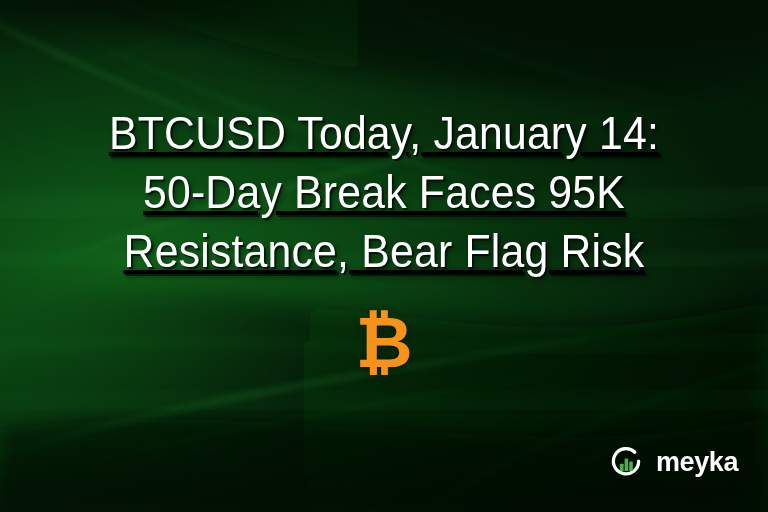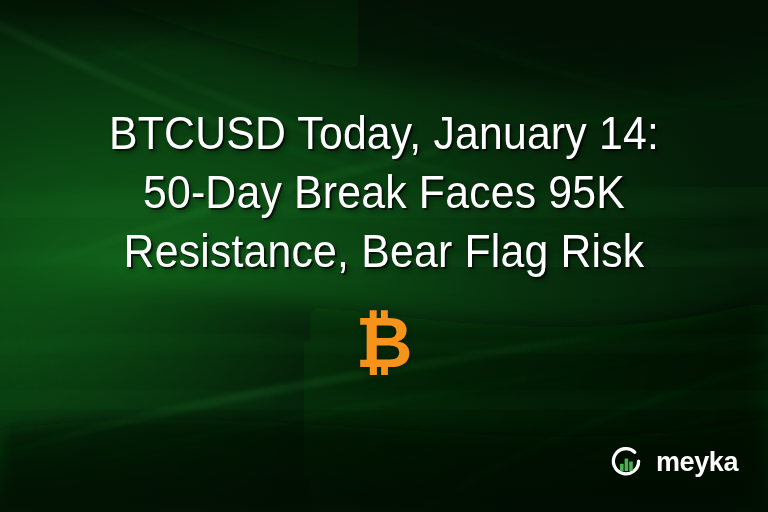--- a/index.html
+++ b/index.html
@@ -41,20 +41,21 @@
 
   .bg-svg { position:absolute; inset:0; width:768px; height:512px; }
 
   
   #title-block {
     position:absolute;
     left:0; right:0;
     top:104px;
     text-align:center;
     padding:0 28px;
+    text-decoration:underline;
   }
   .title-line {
     display:block;
     color:#ffffff;
     font-family:"Liberation Sans Narrow","Liberation Sans", sans-serif;
     font-size:46px;
     font-weight:400;
     line-height:59px;
     letter-spacing:0.2px;
     white-space:nowrap;

